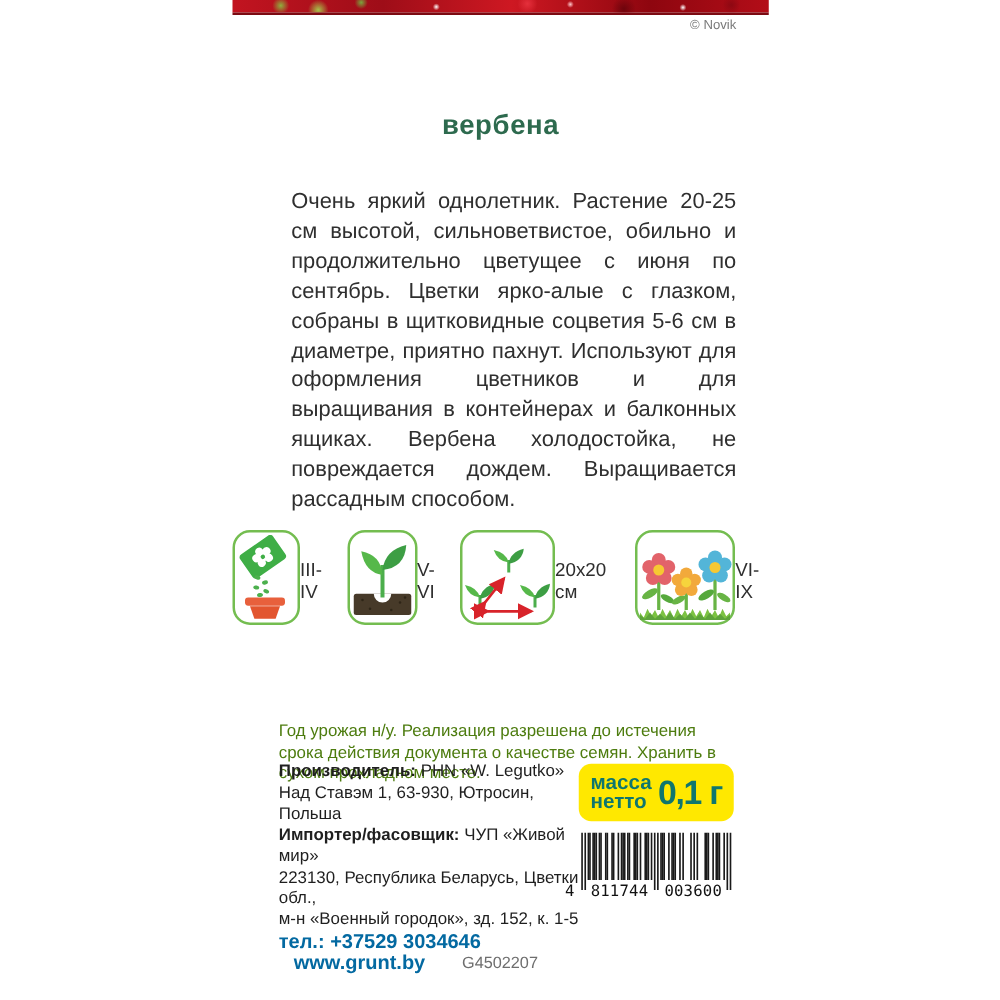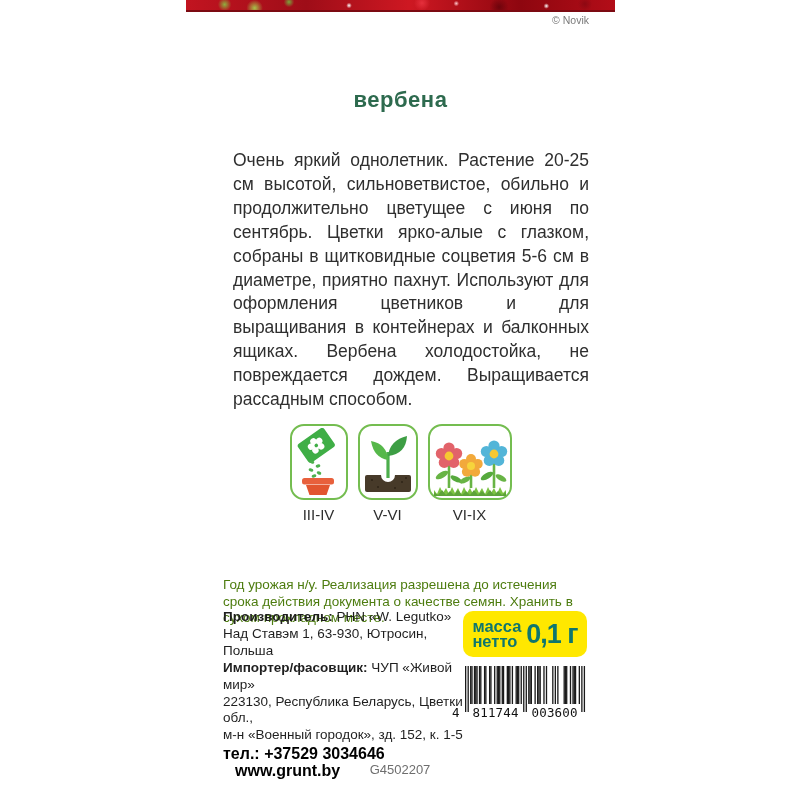--- a/index.html
+++ b/index.html
@@ -28,37 +28,37 @@
   .species{font-size:22px;font-weight:bold;letter-spacing:.5px;}
   .variety{font-size:30px;font-weight:bold;letter-spacing:1px;margin-top:1px;}
 
   
   .description{position:absolute;left:223px;top:139px;width:356px;margin:10px;
     font-size:17.5px;line-height:23.9px;text-align:justify;color:#2f2f2f;hyphens:auto;}
 
   
   .pictograms{position:absolute;left:186px;top:424px;width:429px;display:flex;
     justify-content:center;align-items:flex-start;gap:10px;}
-  .picto{display:flex;flex-direction:column;align-items:center;justify-content:space-between;}
+  .picto{display:flex;align-items:center;justify-content:space-between;}
   .picto-box{height:76px;border:2.5px solid #74bd50;border-radius:14px;background:#fff;
     box-sizing:border-box;display:flex;align-items:center;justify-content:center;}
   .w1{width:58px}.w2{width:60px}.w3{width:80px}.w4{width:84px}
   .picto-label{margin-top:6px;font-size:15px;color:#2e2e2e;}
 
   
   .quality{position:absolute;left:234px;top:523px;width:338px;font-size:14.5px;
     font-weight:bold;line-height:17.6px;color:#2d6a4e;text-align:justify;}
   .storage{position:absolute;left:223px;top:577px;width:364px;font-size:13.5px;
     line-height:16.6px;color:#4d7c0f;}
 
   
   .info-block{position:absolute;left:223px;top:609px;width:250px;font-size:13.5px;
     line-height:16.9px;color:#1f1f1f;}
   .info-block b{font-weight:bold;}
-  .phone-line{font-size:16px;font-weight:bold;margin-top:2px;color:#000000;}
+  .phone-line{font-size:16px;font-weight:bold;margin-top:2px;color:#0369a1;}
   .phone-line .site{margin-left:12px;}
 
   
   .weight-box{position:absolute;left:463px;top:611px;width:124px;height:46px;
     background:#ffe800;border-radius:10px;display:flex;align-items:center;
     justify-content:center;color:#0f766e;}
   .weight-words{font-size:16.5px;font-weight:bold;line-height:15px;text-align:left;}
   .weight-value{font-size:27px;font-weight:bold;margin-left:5px;letter-spacing:-1px;}
 
   
@@ -129,20 +129,42 @@
           </g>
           <path d="M19 47 A7 7 0 0 0 33 47 Z" fill="#ffffff"></path>
           <path d="M26 50 C26 40 26 32 26 24" stroke="#4cae4c" stroke-width="3.2" fill="none"></path>
           <path d="M26 32 Q12 30 9 13 Q25 16 26 32 Z" fill="#56b84a"></path>
           <path d="M26 28 Q28 12 45 8 Q44 26 26 28 Z" fill="#3d9e44"></path>
         </svg>
       </div>
       <div class="picto-label">V-VI</div>
     </div>
 
+    <div class="picto">
+      <div class="picto-box w3">
+        <svg width="72" height="68" viewBox="0 0 72 68">
+          <defs>
+            <g id="spr">
+              <path d="M0 0 C0 -4 0 -7 0 -10" stroke="#4cae4c" stroke-width="2.4" fill="none"></path>
+              <path d="M0 -8 Q-9 -9 -12 -18 Q-2 -16 0 -8 Z" fill="#56b84a"></path>
+              <path d="M0 -7 Q1 -16 12 -19 Q11 -9 0 -7 Z" fill="#3d9e44"></path>
+            </g>
+            <marker id="ah" markerWidth="7" markerHeight="7" refX="5" refY="3" orient="auto">
+              <path d="M0 0 L6 3 L0 6 Z" fill="#d8232a"></path>
+            </marker>
+          </defs>
+          <use href="#spr" x="37" y="30"></use>
+          <use href="#spr" x="14" y="58"></use>
+          <use href="#spr" x="58" y="58"></use>
+          <line x1="18" y1="54" x2="33" y2="35" stroke="#d8232a" stroke-width="2.2" marker-start="url(#ah)" marker-end="url(#ah)"></line>
+          <line x1="20" y1="61" x2="55" y2="61" stroke="#d8232a" stroke-width="2.2" marker-start="url(#ah)" marker-end="url(#ah)"></line>
+        </svg>
+      </div>
+      <div class="picto-label">20х20 см</div>
+    </div>
 
     <div class="picto">
       <div class="picto-box w4">
         <svg width="76" height="68" viewBox="0 0 76 68">
           <path d="M17 60 L17 30" stroke="#68b445" stroke-width="2.6"></path>
           <path d="M39 60 L39 40" stroke="#68b445" stroke-width="2.6"></path>
           <path d="M62 60 L62 28" stroke="#68b445" stroke-width="2.6"></path>
           <ellipse cx="10" cy="47" rx="7" ry="3" fill="#68b445" transform="rotate(-30 10 47)"></ellipse>
           <ellipse cx="24" cy="51" rx="6" ry="2.6" fill="#56a93c" transform="rotate(28 24 51)"></ellipse>
           <ellipse cx="33" cy="52" rx="6" ry="2.6" fill="#68b445" transform="rotate(-28 33 52)"></ellipse>

